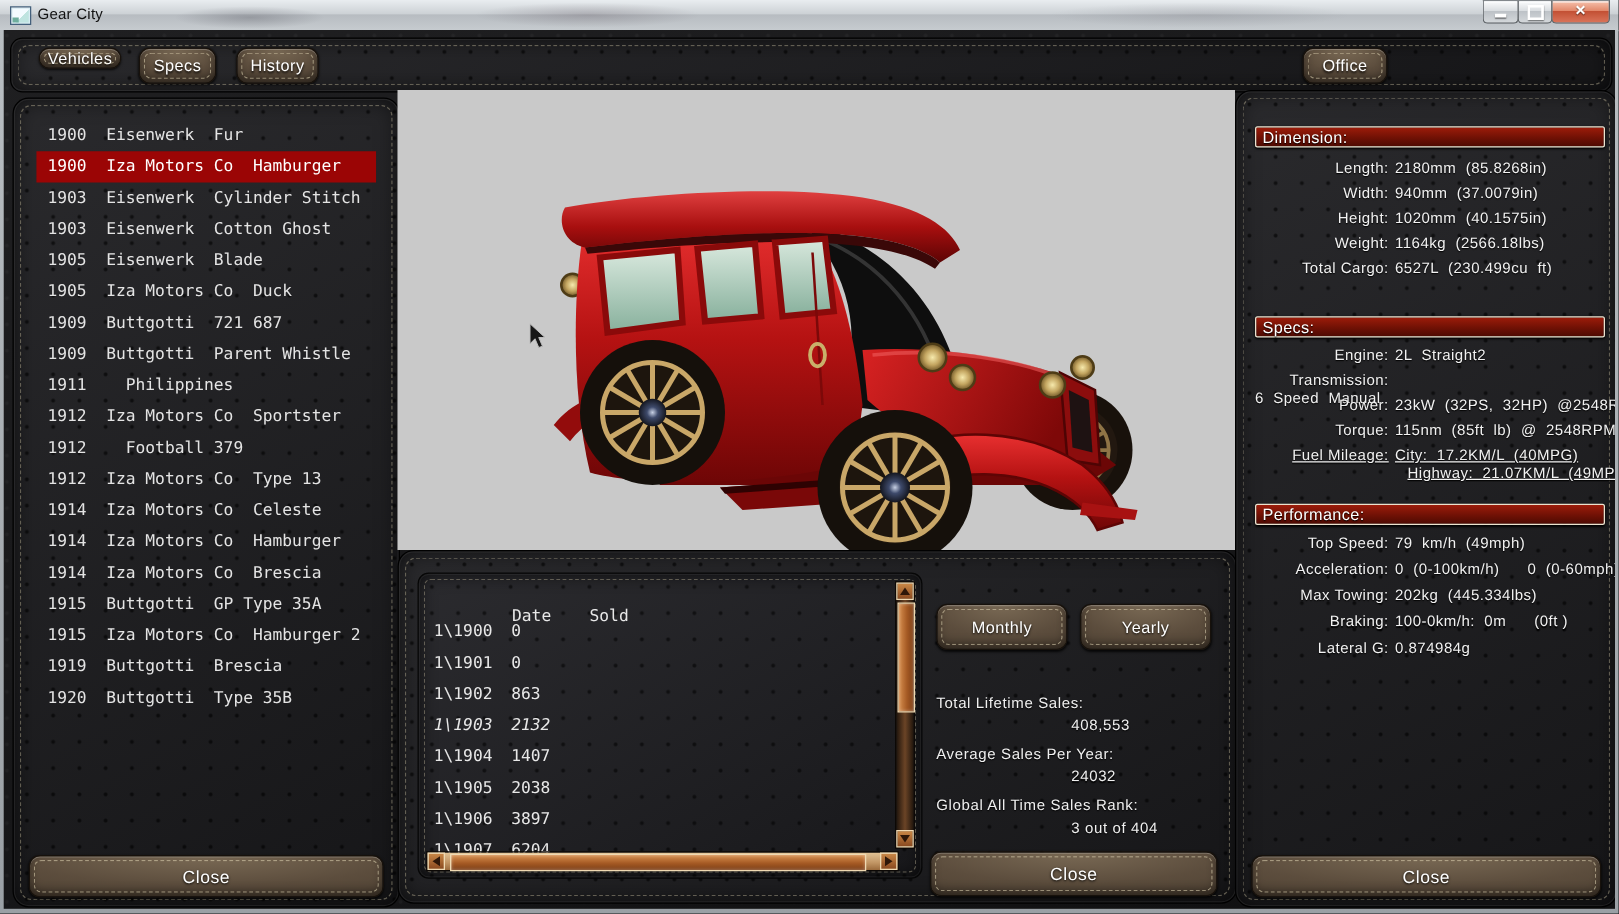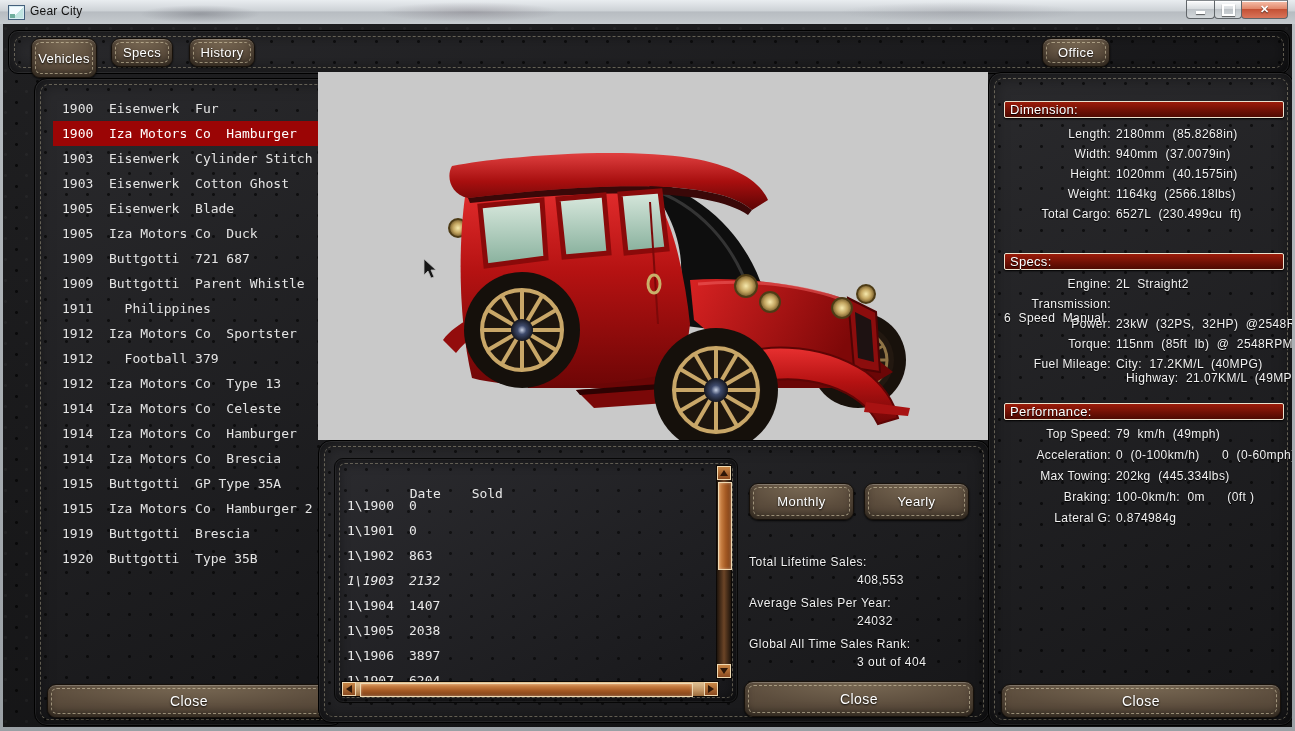--- a/index.html
+++ b/index.html
@@ -123,35 +123,35 @@
     </div>
   <div class="cap-btn close" style="left:1241px;width:47px;">
       <div class="glyph-x">✕</div>
     </div>
 </div>
 
 <div class="frame">
 <div class="content">
 
   <div class="panel" style="left:5px;top:6px;width:1280px;height:42px;border-radius:10px;">
-    <div class="btn" style="left:22px;top:7px;width:66px;height:40px;">
+    <div class="btn" style="left:22px;top:7px;width:66px;height:17px;">
           <span>Vehicles</span>
         </div>
     <div class="btn" style="left:102px;top:7px;width:62px;height:29px;">
           <span>Specs</span>
         </div>
     <div class="btn" style="left:180px;top:7px;width:66px;height:29px;">
           <span>History</span>
         </div>
     <div class="btn" style="left:1033px;top:7px;width:68px;height:29px;">
           <span>Office</span>
         </div>
   </div>
 
-  <div class="panel" style="left:7px;top:54px;width:308px;height:646px;margin-left:24px;">
+  <div class="panel" style="left:7px;top:54px;width:308px;height:646px;">
     <div class="vlist">
       <div class="vrow">1900  Eisenwerk  Fur</div>
       <div class="vrow selected">1900  Iza Motors Co  Hamburger</div>
       <div class="vrow">1903  Eisenwerk  Cylinder Stitch</div>
       <div class="vrow">1903  Eisenwerk  Cotton Ghost</div>
       <div class="vrow">1905  Eisenwerk  Blade</div>
       <div class="vrow">1905  Iza Motors Co  Duck</div>
       <div class="vrow">1909  Buttgotti  721 687</div>
       <div class="vrow">1909  Buttgotti  Parent Whistle</div>
       <div class="vrow">1911    Philippines</div>
@@ -382,21 +382,21 @@
           <span class="v">6  Speed  Manual</span>
         </div>
     <div class="kv" style="top:244px;">
           <span class="k">Power:</span>
           <span class="v">23kW  (32PS,  32HP)  @2548RPMs</span>
         </div>
     <div class="kv" style="top:264px;">
           <span class="k">Torque:</span>
           <span class="v">115nm  (85ft  lb)  @  2548RPMs</span>
         </div>
-    <div class="kv" style="top:284px;">
+    <div class="kv" style="top:284px;text-decoration:underline;">
           <span class="k">Fuel  Mileage:</span>
           <span class="v"><span>City:  17.2KM/L  (40MPG)</span><span class="v2">Highway:  21.07KM/L  (49MPG)</span></span>
         </div>
 
     <div class="hdr" style="left:15px;right:9px;top:330px;">Performance:</div>
     <div class="kv" style="top:354px;">
           <span class="k">Top  Speed:</span>
           <span class="v">79  km/h  (49mph)</span>
         </div>
     <div class="kv" style="top:375px;">

